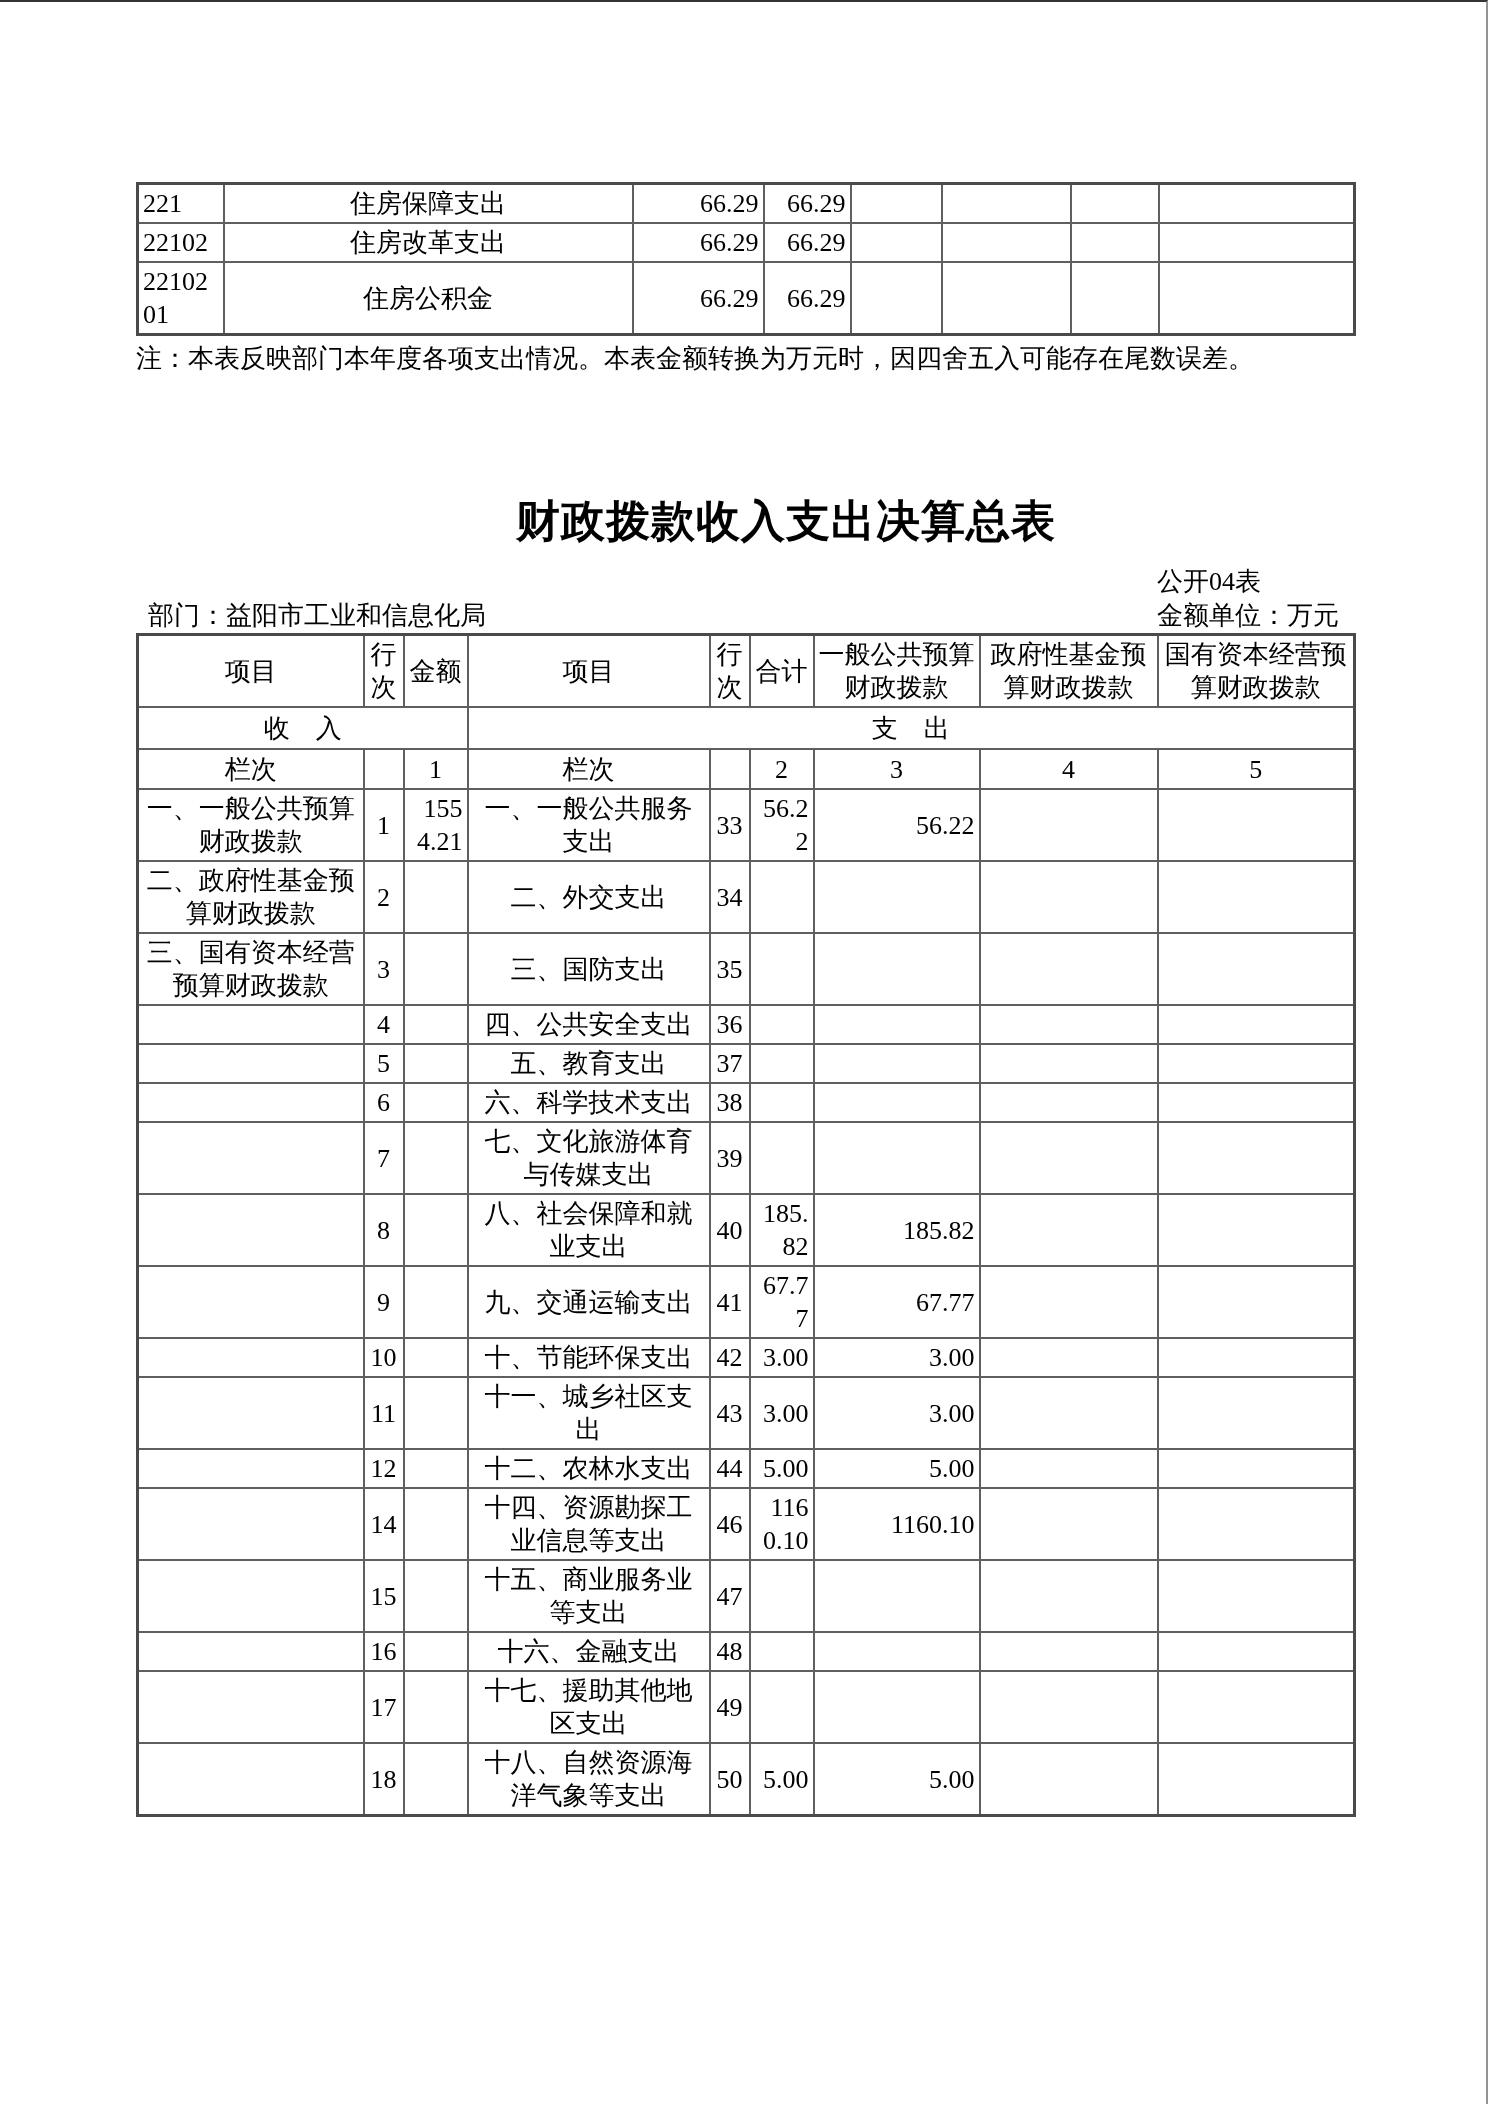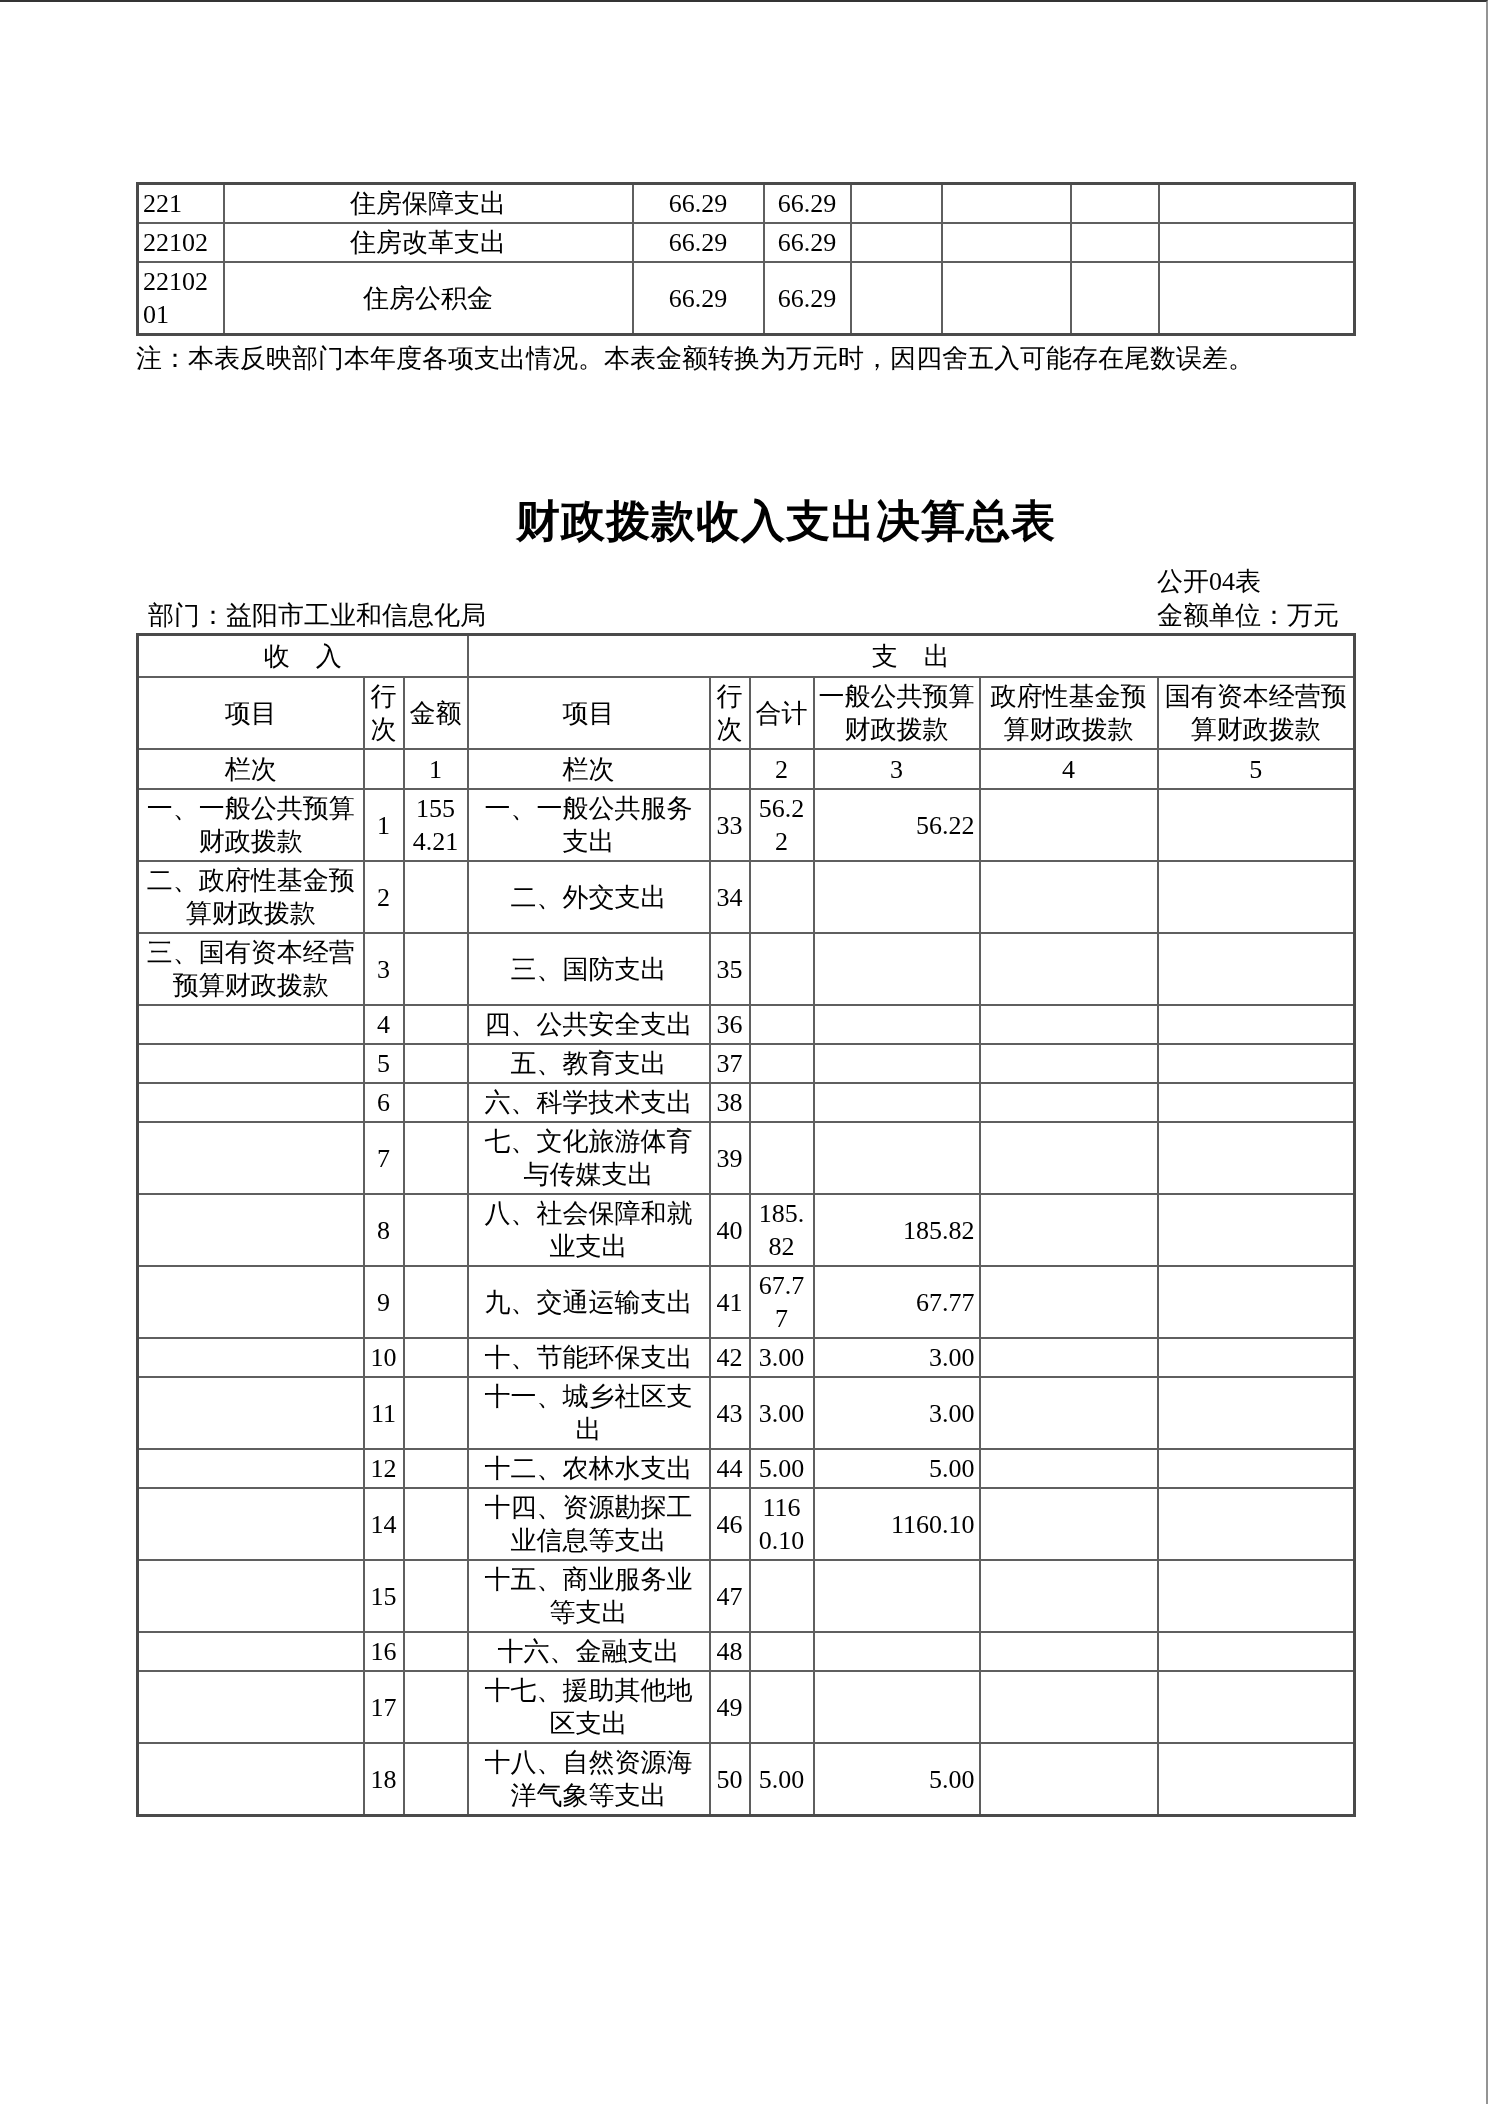--- a/index.html
+++ b/index.html
@@ -19,21 +19,21 @@
     border:2px solid #5f5f5f;
     vertical-align:middle;
     padding:2px 4px;
     overflow:hidden;
   }
   .top-table{position:absolute; left:136px; top:180px; width:1217px;}
   .main-table{position:absolute; left:136px; top:631px; width:1217px;}
   td.item{text-align:center; padding:2px 5px;}
   td.code{text-align:left; word-break:break-all; padding:2px 2px;}
   td.ctr{text-align:center;}
-  td.num{text-align:center; word-break:break-all; padding:2px 3px;}
+  td.num{text-align:right; word-break:break-all; padding:2px 3px;}
   td.numpad{text-align:right; word-break:break-all; padding:2px 6px 2px 3px;}
   td.sect{text-align:center; height:36px;}
   tr.h3row td{height:34px;}
   td.hcell{text-align:center; padding:2px 4px;}
   .note{
     position:absolute; left:136px; top:341px; width:1300px;
     font-size:26px; line-height:31px; text-align:left;
   }
   .title{
     position:absolute; left:0; top:490px; width:1488px; margin:0;
@@ -110,33 +110,33 @@
         <col style="width:64px">
       <col style="width:242px">
         <col style="width:40px">
         <col style="width:64px">
       <col style="width:166px">
         <col style="width:178px">
         <col style="width:197px">
     </colgroup>
     <tbody id="main-body">
       <tr>
-        <td colspan="3" class="sect">收　入</td>
-        <td colspan="6" class="sect">支　出</td>
-      </tr>
-      <tr>
         <td class="hcell">项目</td>
         <td class="hcell">行次</td>
         <td class="hcell">金额</td>
         <td class="hcell">项目</td>
         <td class="hcell">行次</td>
         <td class="hcell">合计</td>
         <td class="hcell">一般公共预算财政拨款</td>
         <td class="hcell">政府性基金预算财政拨款</td>
         <td class="hcell">国有资本经营预算财政拨款</td>
+      </tr>
+      <tr>
+        <td colspan="3" class="sect">收　入</td>
+        <td colspan="6" class="sect">支　出</td>
       </tr>
       <tr class="h3row">
         <td class="ctr">栏次</td>
         <td class="ctr"></td>
         <td class="ctr">1</td>
         <td class="ctr">栏次</td>
         <td class="ctr"></td>
         <td class="ctr">2</td>
         <td class="ctr">3</td>
         <td class="ctr">4</td>

